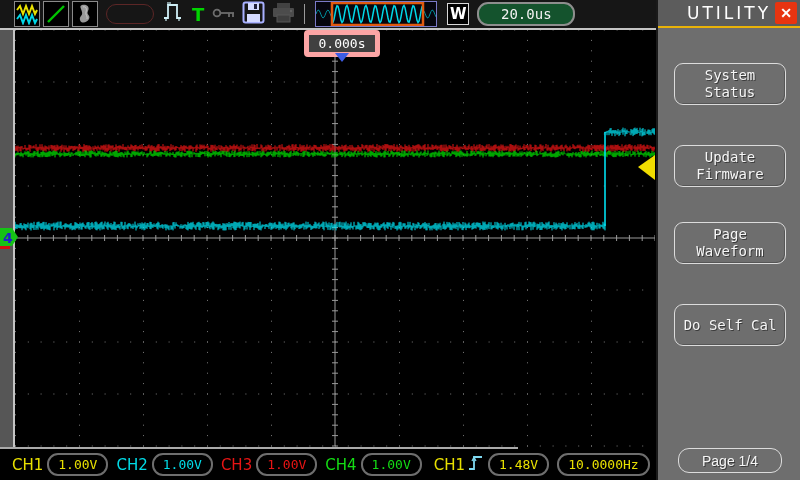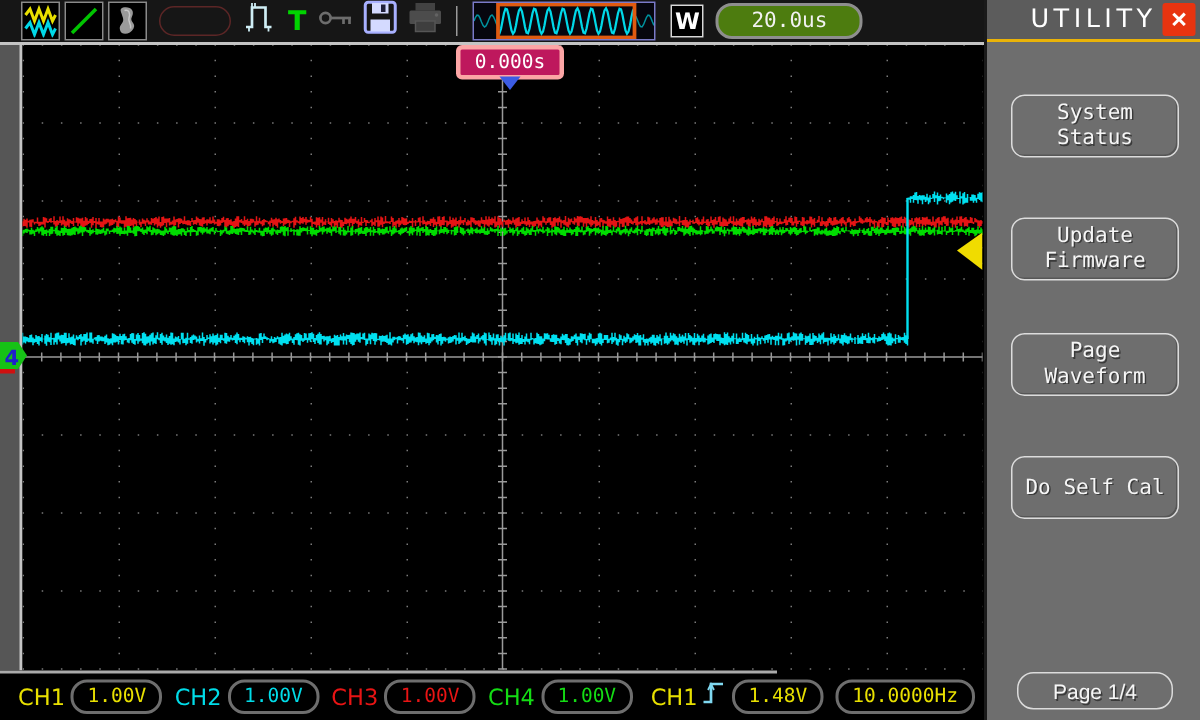--- a/index.html
+++ b/index.html
@@ -19,21 +19,21 @@
   .t-ic{color:#00d400;font-weight:bold;font-size:18px;margin-left:6px;font-family:"DejaVu Sans",sans-serif;}
   .key-ic{margin-left:8px;opacity:.75;}
   .floppy-ic{margin-left:6px;}
   .print-ic{margin-left:6px;opacity:.8;}
   .vsep{width:1px;height:20px;background:#9a9a9a;margin-left:8px;}
   .preview{width:120px;height:24px;margin-left:10px;border:1px solid #7a7ac8;background:#06060e;
            position:relative;box-sizing:content-box;}
   .w-box{width:22px;height:22px;border:1px solid #d8d8d8;background:#000;color:#fff;
          font-weight:bold;font-size:15px;display:flex;align-items:center;justify-content:center;
          margin-left:10px;font-family:"DejaVu Sans",sans-serif;box-sizing:border-box;}
-  .tb-badge{height:20px;min-width:78px;background:#4d7c0f;border:2px solid #8e8e8e;border-radius:11px;
+  .tb-badge{height:20px;min-width:78px;background:#14532d;border:2px solid #8e8e8e;border-radius:11px;
             color:#f2f2f2;font-family:"DejaVu Sans Mono",monospace;font-size:14px;
             display:flex;align-items:center;justify-content:center;margin-left:8px;padding:0 8px;}
 
   
   .sidebar{position:absolute;left:656px;top:0;width:144px;height:480px;background:#6e6e6e;
            border-left:2px solid #1a1a1a;box-sizing:border-box;}
   .sb-header{height:26px;background:#5c5c5c;border-bottom:2px solid #eab308;display:flex;
              align-items:center;justify-content:center;position:relative;}
   .sb-title{color:#fff;font-size:17px;letter-spacing:3px;font-family:"DejaVu Sans",sans-serif;}
   .sb-close{position:absolute;right:3px;top:2px;width:22px;height:22px;background:#e83410;
@@ -45,22 +45,22 @@
           font-family:"DejaVu Sans Mono",monospace;font-size:14px;line-height:17px;
           text-shadow:1px 1px 0 #3a3a3a;cursor:pointer;}
   .sb-page{position:absolute;left:20px;top:448px;width:102px;height:23px;border:1px solid #dcdcdc;
            border-radius:11px;display:flex;align-items:center;justify-content:center;color:#f6f6f6;
            font-family:Liberation Sans, sans-serif;font-size:14px;text-shadow:1px 1px 0 #3a3a3a;cursor:pointer;}
 
   
   .left-strip{position:absolute;left:0;top:30px;width:15px;height:417px;background:#565656;
               border-right:2px solid #c4c4c4;box-sizing:border-box;}
   .scope{position:absolute;left:15px;top:30px;width:640px;height:417px;background:#000;}
-  .trig-badge{position:absolute;left:304px;top:30px;width:66px;height:17px;background:#be185d;
-              border:3px solid #fca5a5;border-radius:4px;color:#fff;
+  .trig-badge{position:absolute;left:304px;top:30px;width:66px;height:17px;background:#404040;
+              border:5px solid #fca5a5;border-radius:4px;color:#fff;
               font-family:"DejaVu Sans Mono",monospace;font-size:13px;display:flex;
               align-items:center;justify-content:center;cursor:grab;z-index:5;text-align:center;}
   .trig-badge::after{content:"";position:absolute;left:50%;top:18px;margin-left:-7px;
               border-left:7px solid transparent;border-right:7px solid transparent;
               border-top:9px solid #3c5ce4;}
   .ch-flag{position:absolute;left:0;top:226px;z-index:6;cursor:grab;}
 
   
   .bottombar{position:absolute;left:0;top:447px;width:518px;height:33px;background:#000;
              border-top:2px solid #aaa;box-sizing:border-box;display:flex;align-items:center;

